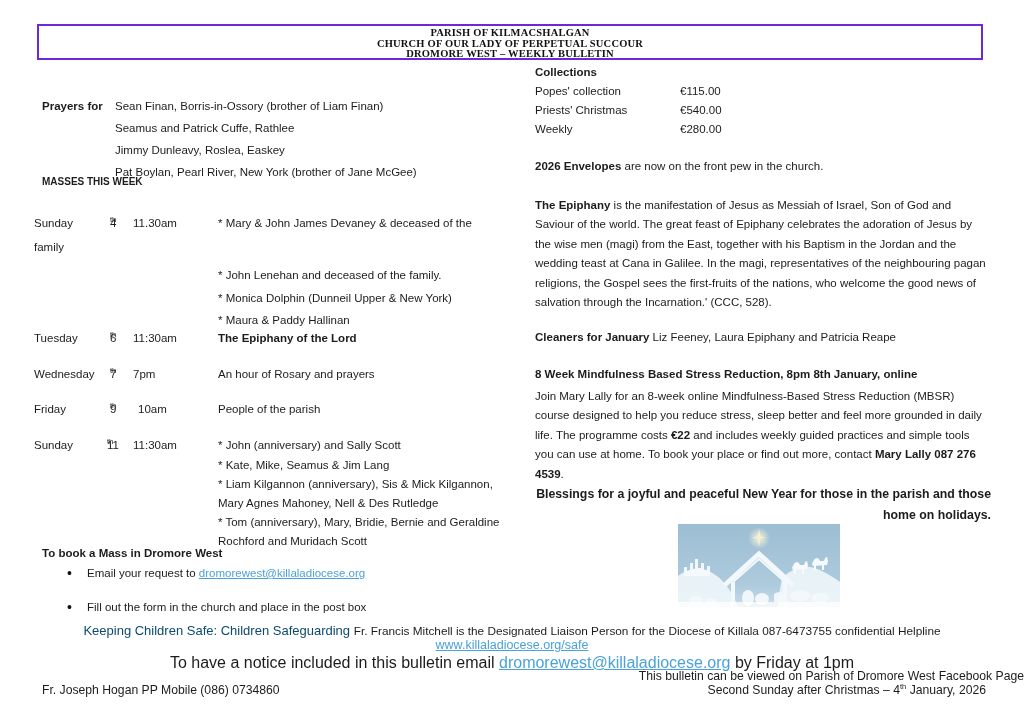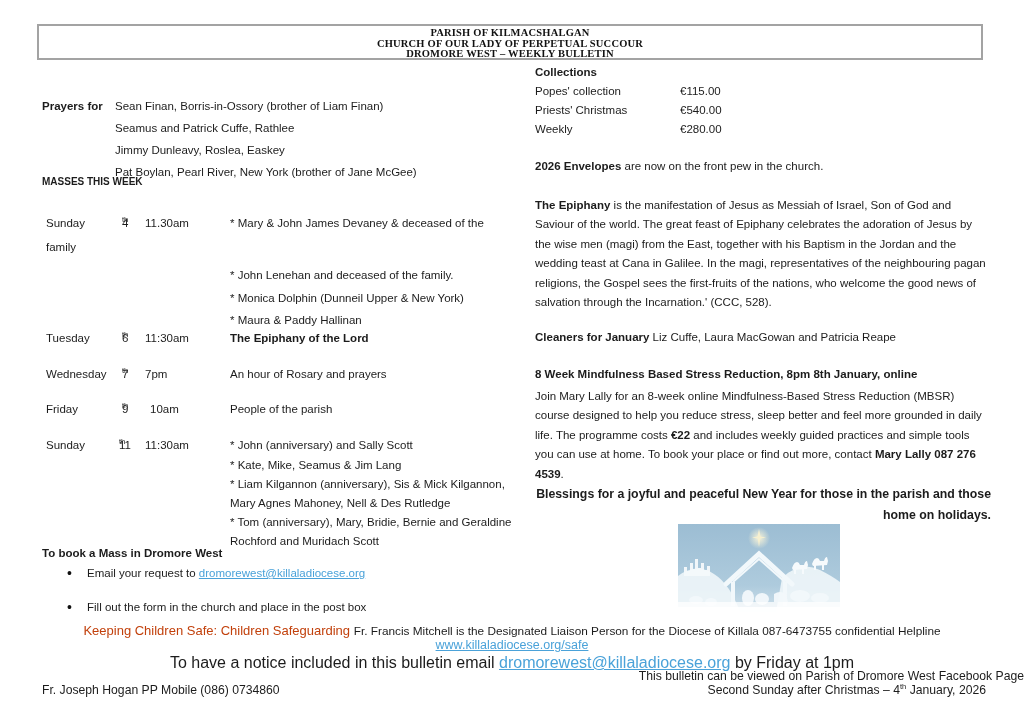--- a/index.html
+++ b/index.html
@@ -3,33 +3,33 @@
 <meta charset="utf-8">
 <style>
   html,body{margin:0;padding:0;background:#ffffff;}
   .page{position:relative;width:1024px;height:719px;background:#fff;
         font-family:"Liberation Sans",sans-serif;color:#1c1c1c;overflow:hidden;}
   .bold{font-weight:700;}
   .link{color:#4aa2d9;text-decoration:underline;cursor:pointer;}
 
   
   .header-box{position:absolute;left:37px;top:24px;width:942px;height:30px;
-    border:2px solid #a3a3a3;text-align:center;
+    border:2px solid #6d28d9;text-align:center;
     font-family:"Liberation Serif",serif;font-weight:700;font-size:10.5px;
     line-height:10.5px;padding-top:2px;letter-spacing:.2px;color:#111;}
 
   
   .prayers{position:absolute;left:42px;top:95px;display:flex;font-size:11.5px;}
   .p-label{width:73px;font-weight:700;line-height:22px;flex:none;}
   .p-lines div{line-height:22px;white-space:nowrap;}
 
   .masses-h{position:absolute;left:42px;top:176px;font-weight:700;font-size:10px;}
 
   
-  .mass-table{position:absolute;left:46px;top:217px;width:500px;height:345px;font-size:11.5px;}
+  .mass-table{position:absolute;left:34px;top:217px;width:500px;height:345px;font-size:11.5px;}
   .ml{position:absolute;left:0;width:500px;height:15px;}
   .ml span{position:absolute;white-space:nowrap;}
   .mday{left:0;}
   .mdate{left:76px;}
   .mtime{left:99px;}
   .mint{left:184px;}
   sup.th{font-size:7.5px;vertical-align:super;line-height:0;}
 
   .book-h{position:absolute;left:42px;top:547px;font-weight:700;font-size:11.5px;}
   .bullet{position:absolute;left:67px;padding-left:20px;font-size:11.5px;white-space:nowrap;}
@@ -44,21 +44,21 @@
   .envelopes{top:100px;}
   .epiphany{top:136px;line-height:19.4px;}
   .cleaners{top:271px;}
   .mind-h{top:308px;font-weight:700;}
   .mind-p{top:327px;line-height:19.4px;}
   .blessings{top:424px;text-align:right;font-weight:700;font-size:12.3px;line-height:21px;}
   .nativity{top:464px;left:143px;width:162px;height:88px;}
 
   
   .f1{position:absolute;top:621px;left:0;width:1024px;text-align:center;}
-  .f1a{font-size:13px;color:#c2410c;}
+  .f1a{font-size:13px;color:#0c4a6e;}
   .f1b{font-size:11.8px;}
   .f2{position:absolute;top:638px;left:0;width:1024px;text-align:center;font-size:12.5px;}
   .f3{position:absolute;top:654px;left:0;width:1024px;text-align:center;font-size:16px;}
   .f4{position:absolute;top:669px;left:0;width:1024px;text-align:right;font-size:12.2px;}
   .f5{position:absolute;top:683px;left:42px;width:944px;display:flex;
       justify-content:space-between;font-size:12.2px;}
 </style>
 </head>
 <body>
 
@@ -169,21 +169,21 @@
 
     <div class="envelopes">
       <span class="bold">2026 Envelopes</span><span> are now on the front pew in the church.</span>
     </div>
 
     <div class="epiphany">
       <span class="bold">The Epiphany</span><span> is the manifestation of Jesus as Messiah of Israel, Son of God and Saviour of the world. The great feast of Epiphany celebrates the adoration of Jesus by the wise men (magi) from the East, together with his Baptism in the Jordan and the wedding teast at Cana in Galilee. In the magi, representatives of the neighbouring pagan religions, the Gospel sees the first-fruits of the nations, who welcome the good news of salvation through the Incarnation.' (CCC, 528).</span>
     </div>
 
     <div class="cleaners">
-      <span class="bold">Cleaners for January</span><span>  Liz Cuffe, Laura MacGowan and Patricia Reape</span>
+      <span class="bold">Cleaners for January</span><span>  Liz Feeney, Laura Epiphany and Patricia Reape</span>
     </div>
 
     <div class="mind-h">8 Week Mindfulness Based Stress Reduction, 8pm 8th January, online</div>
     <div class="mind-p">
       <span>Join Mary Lally for an 8-week online Mindfulness-Based Stress Reduction (MBSR) course designed to help you reduce stress, sleep better and feel more grounded in daily life. The programme costs </span><span class="bold">€22</span><span> and includes weekly guided practices and simple tools you can use at home. To book your place or find out more, contact </span><span class="bold">Mary Lally 087 276 4539</span><span>.</span>
     </div>
 
     <div class="blessings">Blessings for a joyful and peaceful New Year for those in the parish and those home on holidays.</div>
 
     <div class="nativity">

